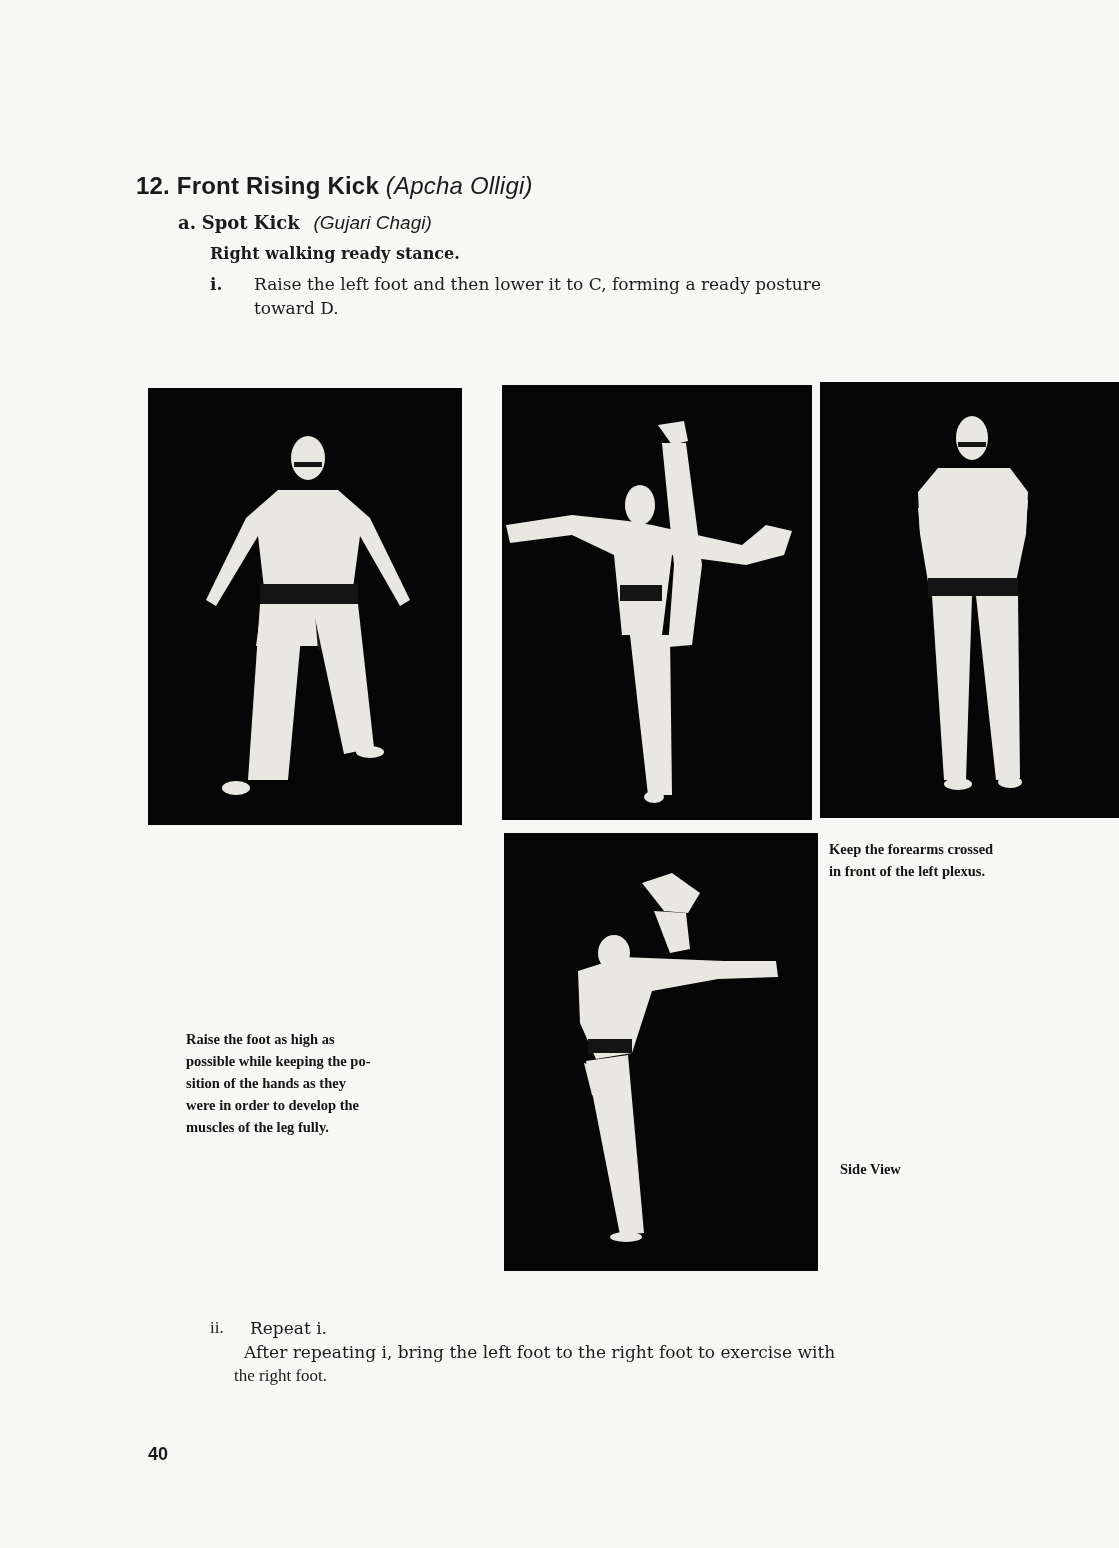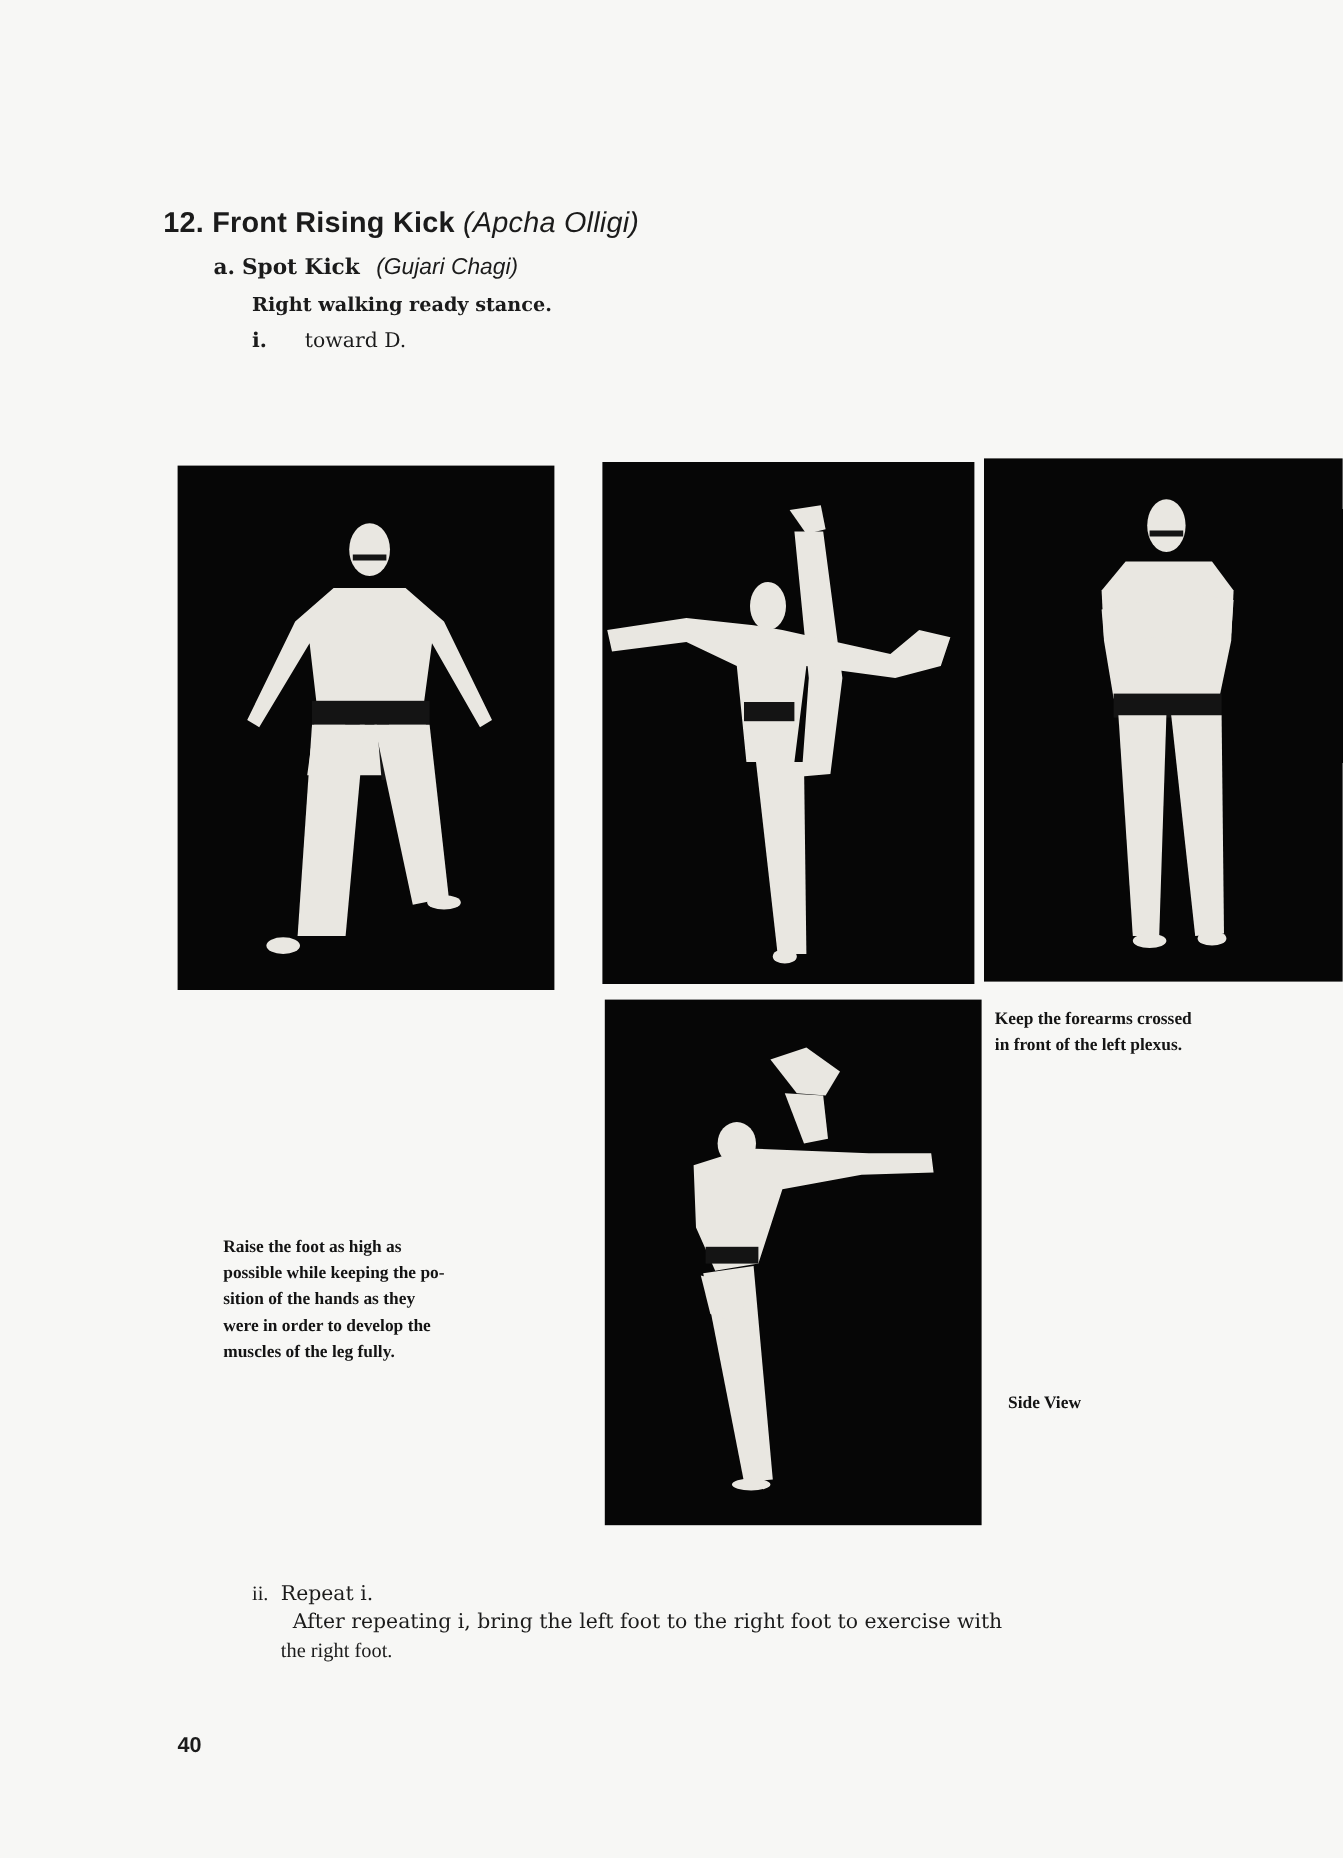--- a/index.html
+++ b/index.html
@@ -46,20 +46,21 @@
 <div class="abs sub serif">
   <span class="b">a.</span>
   <span class="b">Spot Kick</span>
   <span class="it">(Gujari Chagi)</span>
 </div>
 
 <div class="abs stance serif">Right walking ready stance.</div>
 
 <div class="abs step serif" style="left:210px; top:272px; width:760px;">
   <span class="num">i.</span>
+  <div class="txt">Raise the left foot and then lower it to C, forming  a ready posture</div>
   <div class="txt">toward D.</div>
 </div>
 
 <div class="abs photo" style="left:148px; top:388px; width:314px; height:437px;">
   <svg width="314" height="437" viewBox="0 0 314 437">
     <ellipse class="figure" cx="160" cy="70" rx="17" ry="22"></ellipse>
     <path class="figure-dark" d="M146 74 h28 v5 h-28z"></path>
     <path class="figure" d="M130 102 L190 102 L222 130 L262 212 L252 218 L212 148 L205 200 L212 258 L108 258 L116 200 L110 148 L68 218 L58 212 L98 130 Z"></path>
     <rect class="figure-dark" x="112" y="196" width="98" height="20"></rect>
     <path class="figure-dark" d="M140 214 L132 262 L146 262 L152 214 Z M166 214 L170 262 L182 262 L176 214 Z"></path>
@@ -119,18 +120,18 @@
   <div>possible while keeping the po-</div>
   <div>sition of the hands as they</div>
   <div>were in order to develop the</div>
   <div>muscles of the leg fully.</div>
 </div>
 
 <div class="abs caption" style="left:840px; top:1158px;">Side View</div>
 
 <div class="abs step serif" style="left:210px; top:1316px; width:760px;">
   <span class="num" style="font-weight:normal;font-family:Liberation Serif, serif;">ii.</span>
-  <div class="txt" style="margin-left:24px;">Repeat i.</div>
+  <div class="txt" style="margin-left:40px;">Repeat i.</div>
   <div class="txt" style="margin-left:34px;">After repeating i, bring the left foot to the right foot   to exercise with</div>
   <div class="txt" style="margin-left:24px;font-family:Liberation Serif, serif;">the right foot.</div>
 </div>
 
 <div class="abs pagenum sans">40</div>
 
 </body></html>

